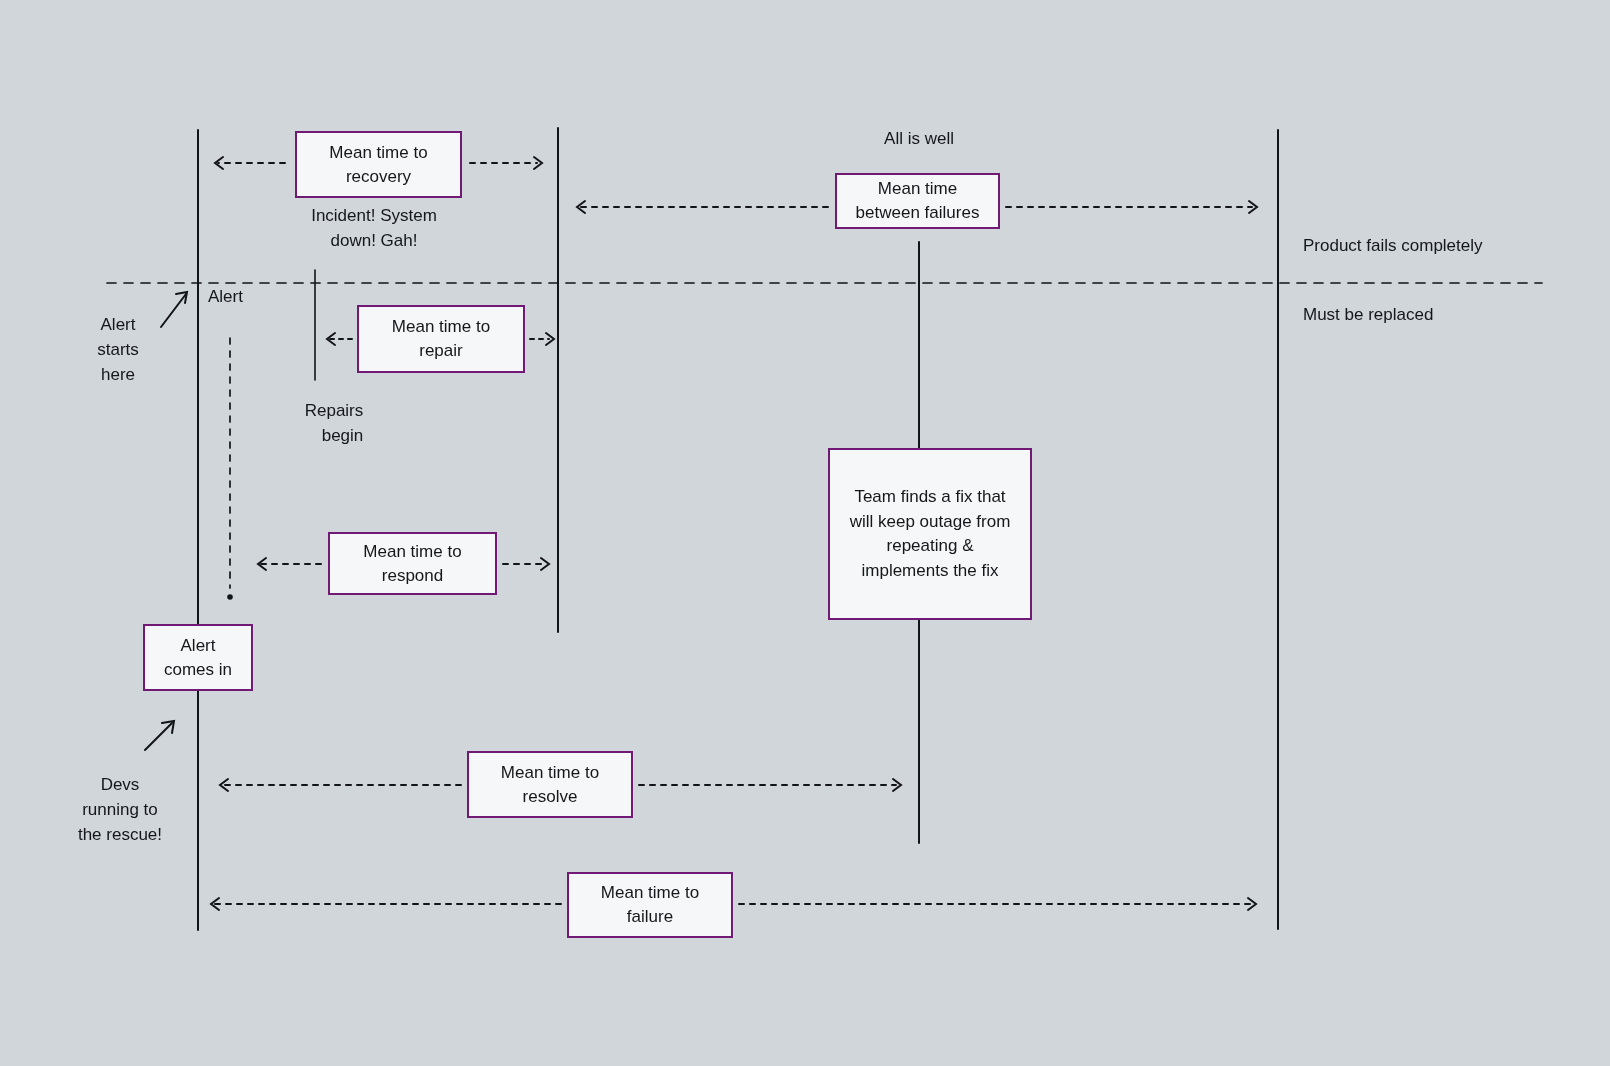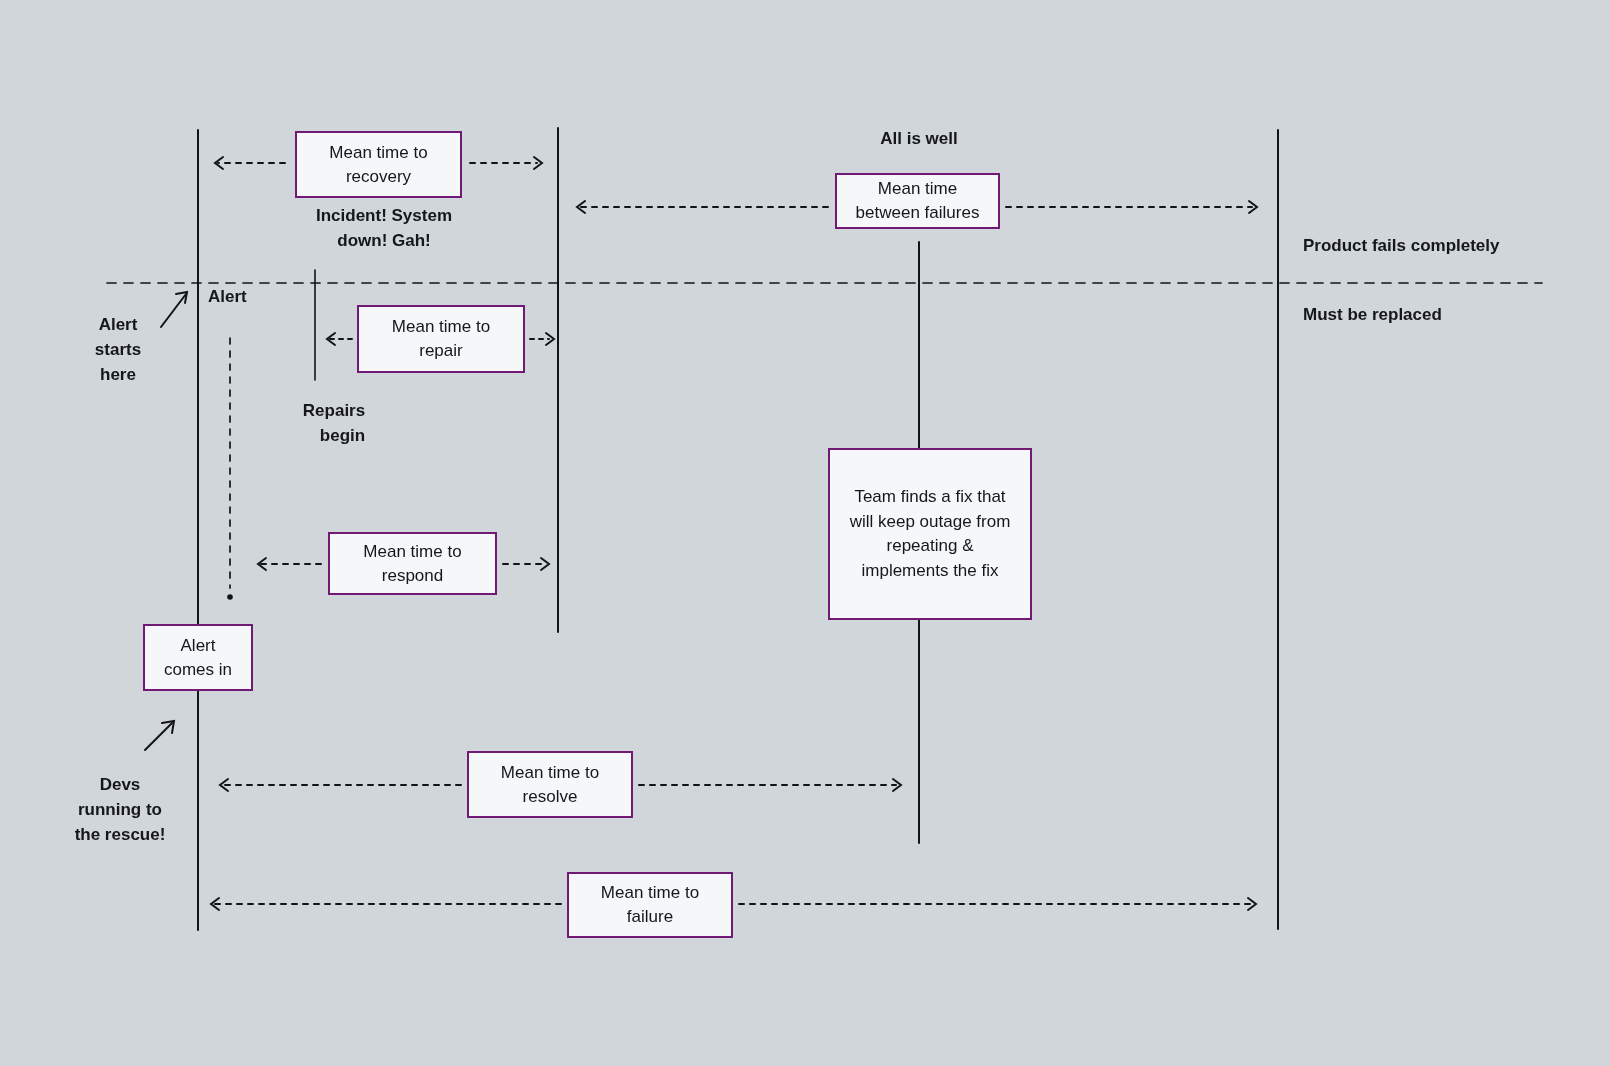--- a/index.html
+++ b/index.html
@@ -18,38 +18,38 @@
     background:#f6f7f8;
     border:2px solid #701a75;
     display:flex;align-items:center;justify-content:center;
     text-align:center;
     font-size:17px;line-height:24px;font-weight:500;
     white-space:pre-line;
     box-sizing:border-box;
   }
   .lbl{
     position:absolute;
-    font-size:17px;line-height:25px;font-weight:700;
+    font-size:17px;line-height:25px;font-weight:400;
     white-space:pre-line;
   }
   .center{transform:translateX(-50%);text-align:center;}
 
   
   #box-recovery{left:295px;top:131px;width:167px;height:67px;}
   #box-mtbf{left:835px;top:173px;width:165px;height:56px;}
   #box-repair{left:357px;top:305px;width:168px;height:68px;}
   #box-respond{left:328px;top:532px;width:169px;height:63px;}
   #box-team{left:828px;top:448px;width:204px;height:172px;line-height:24.5px;}
   #box-alert{left:143px;top:624px;width:110px;height:67px;}
   #box-resolve{left:467px;top:751px;width:166px;height:67px;}
   #box-failure{left:567px;top:872px;width:166px;height:66px;}
 
   
   #lbl-all-is-well{left:919px;top:126px;}
-  #lbl-incident{left:384px;top:203px;}
+  #lbl-incident{left:374px;top:203px;}
   #lbl-product-fails{left:1303px;top:233px;}
   #lbl-must-replaced{left:1303px;top:302px;}
   #lbl-alert{left:208px;top:284px;}
   #lbl-outage{left:118px;top:312px;}
   #lbl-repairs{left:334px;top:398px;text-align:right;}
   #lbl-system-back{left:558px;top:643px;}
   #lbl-devs{left:120px;top:772px;}
 </style>
 </head>
 <body>

